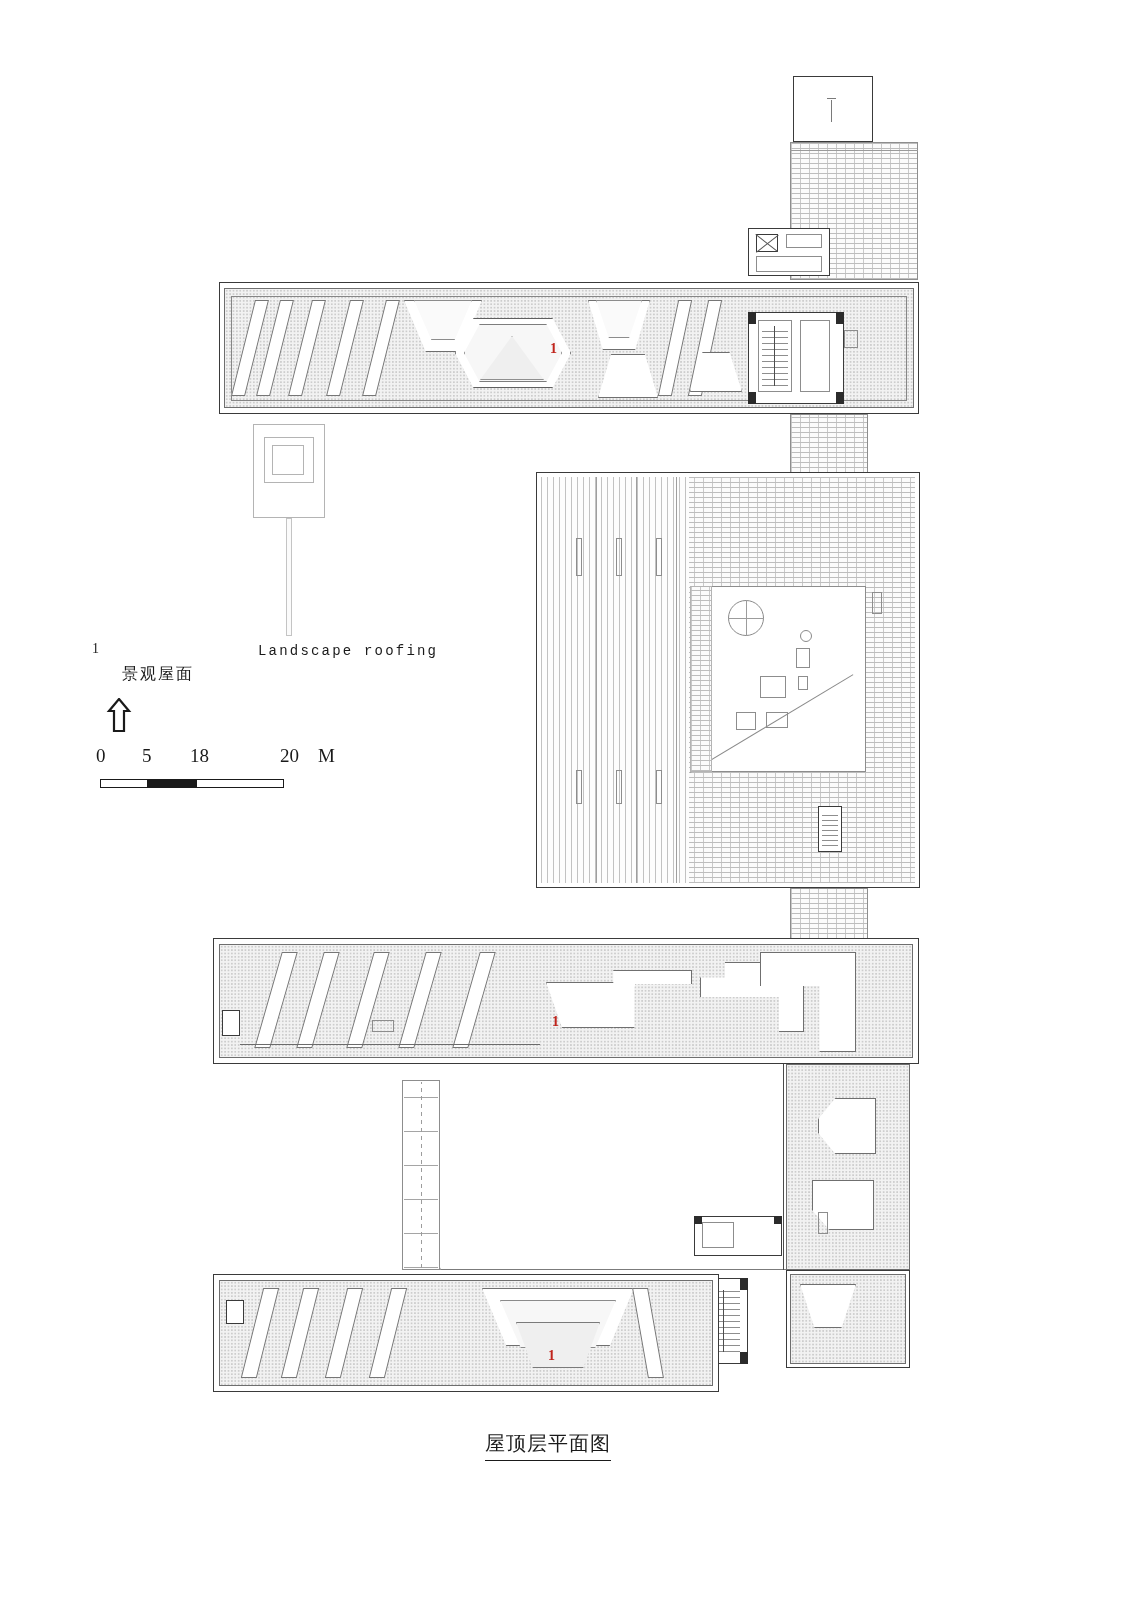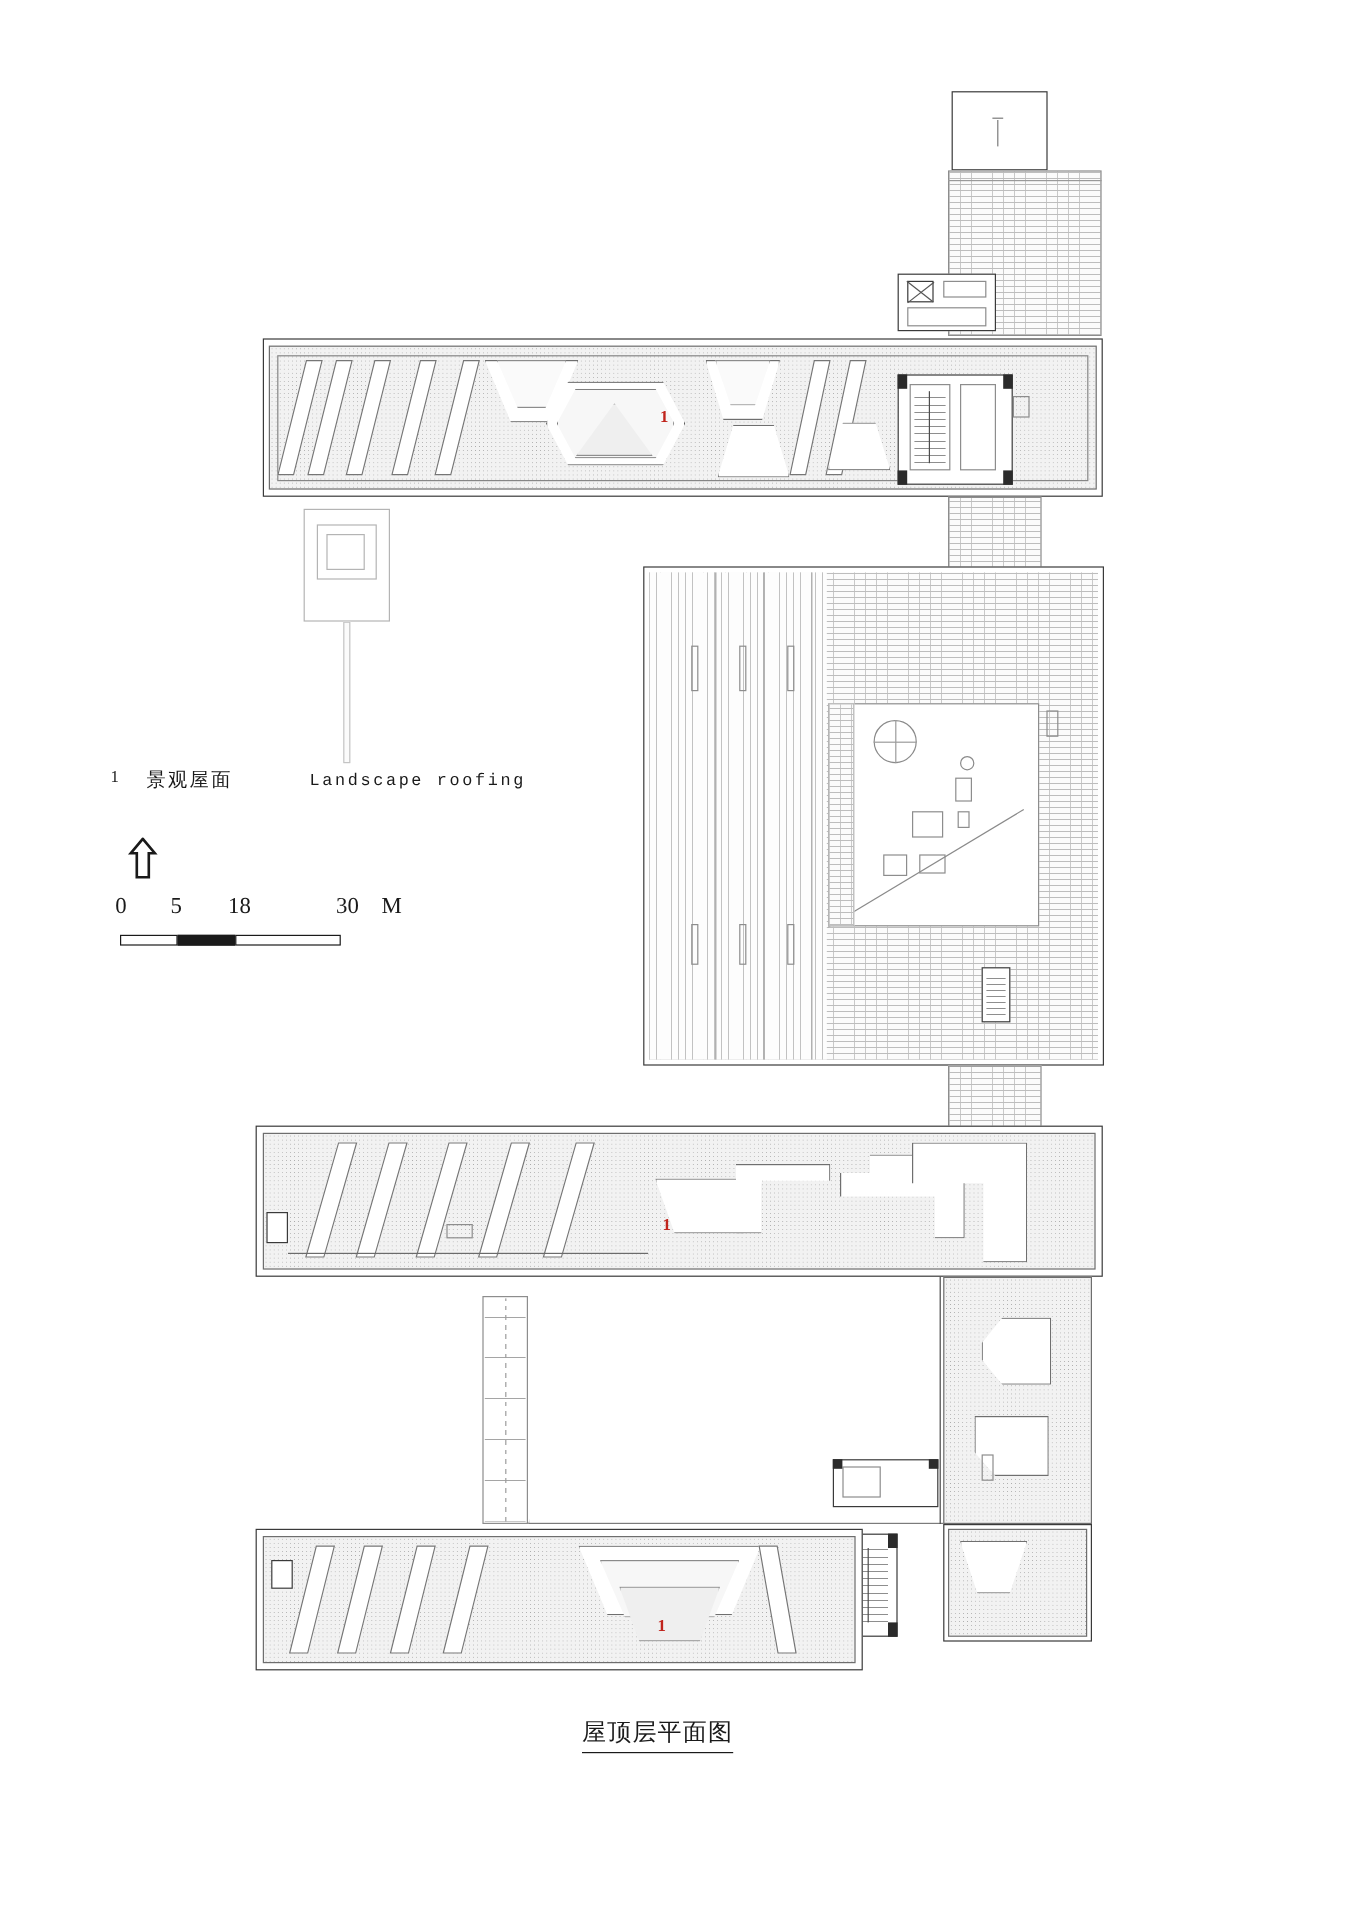--- a/index.html
+++ b/index.html
@@ -231,34 +231,34 @@
   <div class="blk" style="left:500px;top:1300px;width:116px;height:48px;border:1px solid #8a8a8a;
               clip-path:polygon(0 0,100% 0,82% 100%,18% 100%);background:#f7f7f7;"></div>
   <div class="blk" style="left:516px;top:1322px;width:84px;height:46px;border:1px solid #7a7a7a;
               clip-path:polygon(0 0,100% 0,80% 100%,20% 100%);background:#efefef;"></div>
   <div class="blk" style="left:640px;top:1288px;width:16px;height:90px;transform:skewX(10deg);
               border:1px solid #767676;background:#ffffff;"></div>
 
   <span class="marker" style="left:548px;top:1348px;">1</span>
 
   <span class="legend-num" style="left:92px;top:641px;">1</span>
-  <span class="legend-cn" style="left:122px;top:640px;font-family:Liberation Serif, serif;">景观屋面</span>
+  <span class="legend-cn" style="left:122px;top:664px;font-family:Liberation Serif, serif;">景观屋面</span>
   <span class="legend-en" style="left:258px;top:643px;">Landscape roofing</span>
 
   <div class="north" style="left:104px;top:698px;">
     <svg width="30" height="36" viewBox="0 0 30 36" aria-hidden="true">
       <path d="M15 1 L25 13 L20 13 L20 33 L10 33 L10 13 L5 13 Z" fill="none" stroke="#1a1a1a" stroke-width="2.2"></path>
     </svg>
   </div>
 
   <div class="scale-wrap" style="left:96px;top:745px;width:260px;height:50px;">
     <span class="scale-nums" style="left:0px;top:0px;">0</span>
     <span class="scale-nums" style="left:46px;top:0px;">5</span>
     <span class="scale-nums" style="left:94px;top:0px;">18</span>
-    <span class="scale-nums" style="left:184px;top:0px;">30</span>
+    <span class="scale-nums" style="left:184px;top:0px;">20</span>
     <span class="scale-nums" style="left:222px;top:0px;">M</span>
 
     <div class="bar" style="left:4px;top:34px;width:48px;"></div>
     <div class="bar fill" style="left:52px;top:34px;width:48px;"></div>
     <div class="bar" style="left:100px;top:34px;width:88px;"></div>
   </div>
 
   <span class="title" style="left:485px;top:1430px;">屋顶层平面图</span>
 
 </div>

